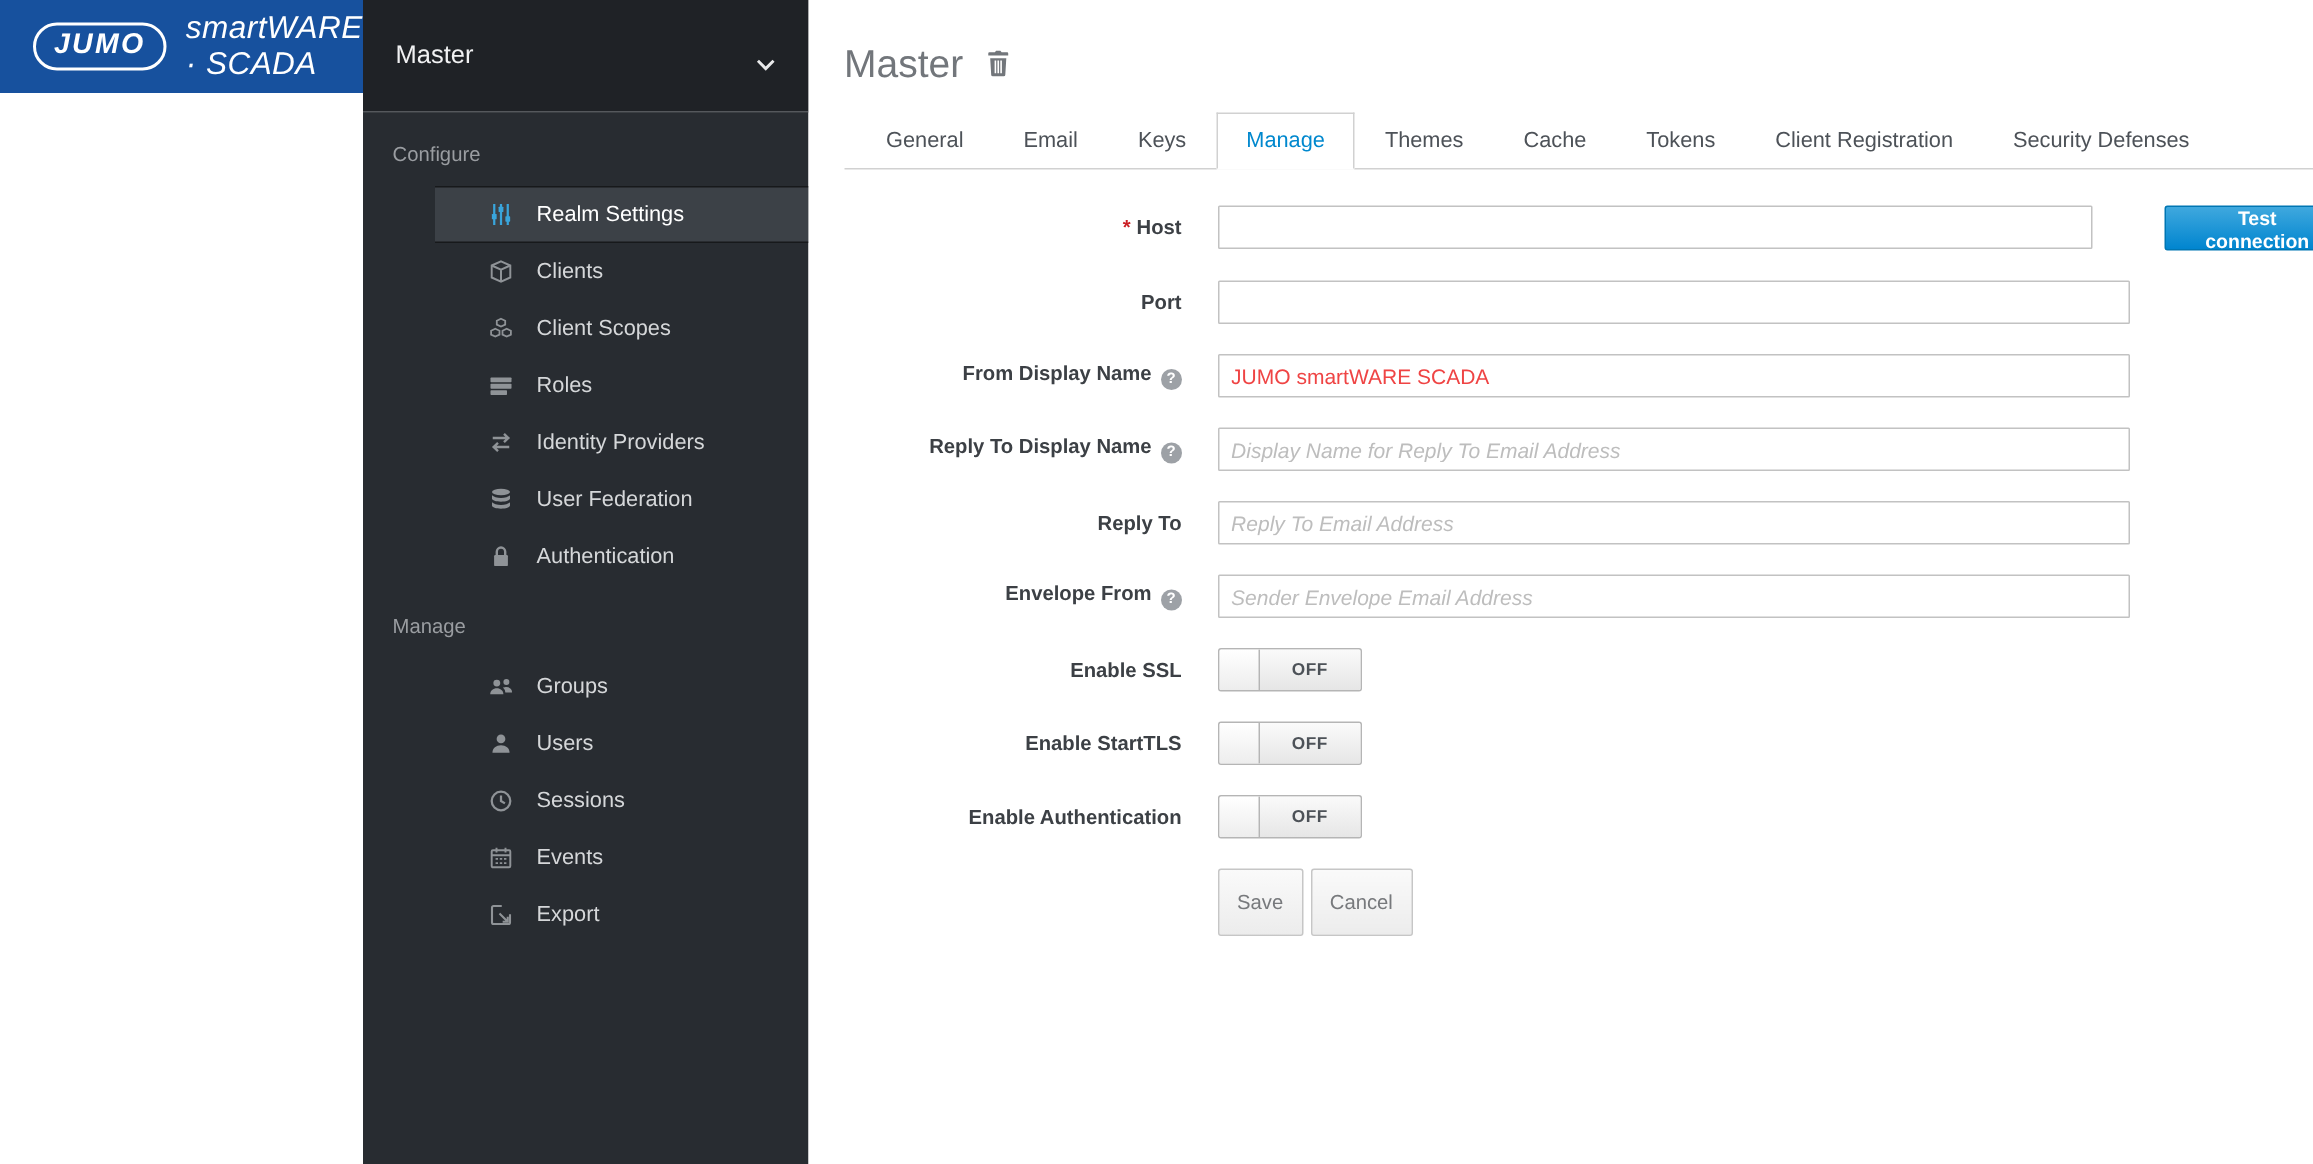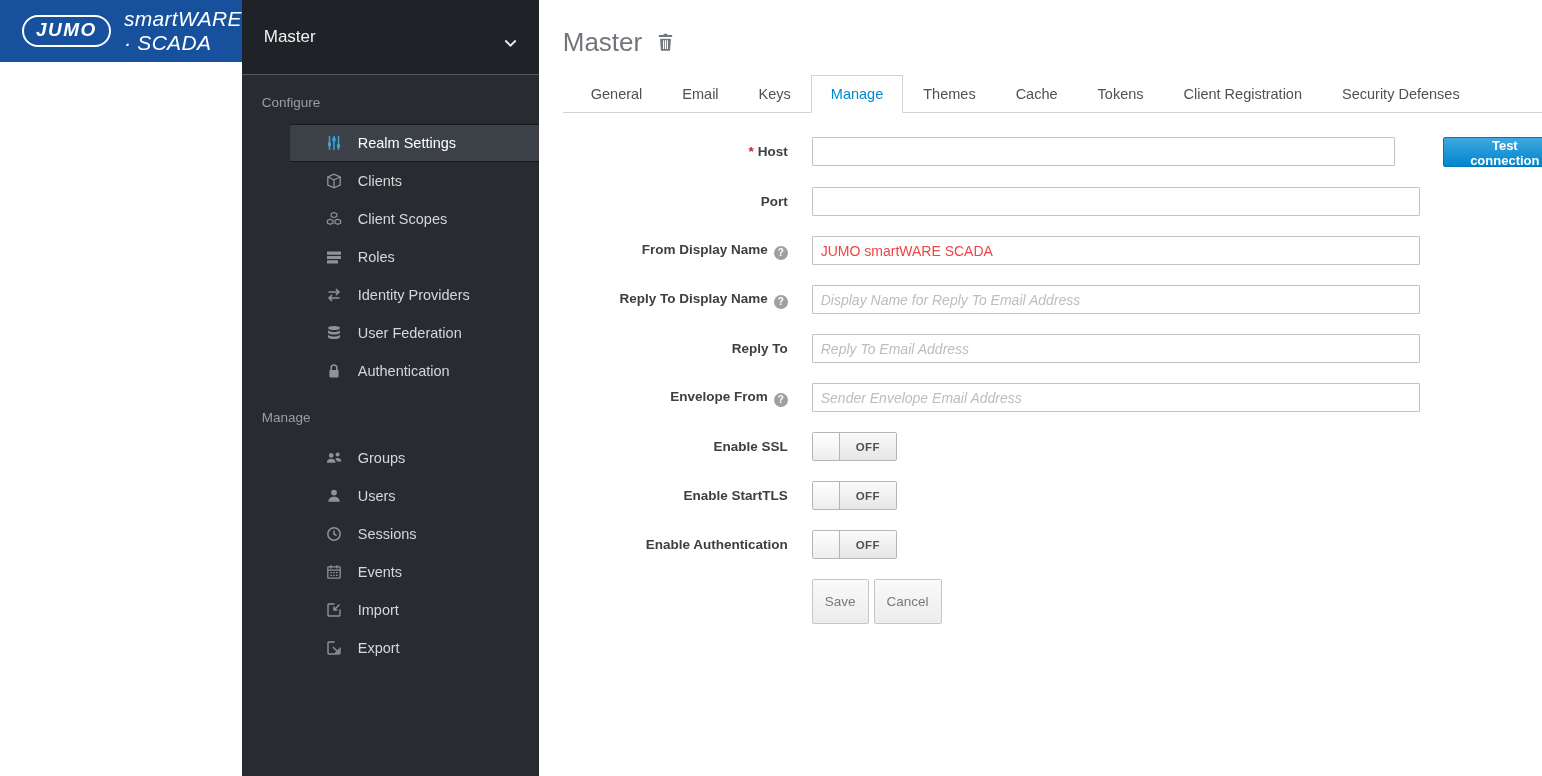--- a/index.html
+++ b/index.html
@@ -56,21 +56,21 @@
   .required-marker{color:var(--required-red);margin-right:4px;font-weight:bold;}
   .help-icon{display:inline-block;width:14px;height:14px;border-radius:50%;background:#9da1a6;
              color:#fff;font-size:10px;font-weight:bold;text-align:center;line-height:14px;
              margin-left:6px;vertical-align:-2px;cursor:pointer;}
   .field-control{margin-left:24px;display:flex;align-items:flex-start;}
   input.text-input{width:608px;height:29px;border:1px solid #c2c2c2;border-radius:1px;
                    padding:0 8px;font-size:14px;color:#ef4444;
                    font-family:"Liberation Sans","DejaVu Sans",sans-serif;outline:none;}
   input.text-input::placeholder{color:#bdbdbd;font-style:italic;}
 
-  .toggle{width:85px;height:29px;border:1px solid #b5b5b5;border-radius:2px;display:flex;
+  .toggle{width:96px;height:29px;border:1px solid #b5b5b5;border-radius:2px;display:flex;
           overflow:hidden;cursor:pointer;}
   .toggle-handle{width:27px;background:linear-gradient(#ffffff,#ededed);border-right:1px solid #b5b5b5;}
   .toggle-state{flex:1;display:flex;align-items:center;justify-content:center;
                 background:linear-gradient(#fafafa,#e6e6e6);font-size:11.5px;font-weight:bold;
                 color:#4d5258;letter-spacing:.4px;}
 
   .btn{height:45px;padding:0 12px;border:1px solid #c6c6c6;border-radius:2px;
        background:linear-gradient(#fafafa,#ececec);color:#77797c;font-size:13.5px;cursor:pointer;
        font-family:"Liberation Sans","DejaVu Sans",sans-serif;}
   .btn + .btn{margin-left:5px;}
@@ -209,29 +209,20 @@
                 <path d="M1.8 6.2h12.4M5 1.2v3.2M11 1.2v3.2"></path>
                 <path stroke-width="1.1" d="M4.4 8.6h1.6M7.2 8.6h1.6M10 8.6h1.6M4.4 11.4h1.6M7.2 11.4h1.6M10 11.4h1.6"></path>
               </svg>
             </span>
             <span class="nav-label">Events</span>
           </div>
           <div class="nav-item">
             <span class="nav-icon">
               <svg viewBox="0 0 16 16" fill="none" stroke="currentColor" stroke-width="1.4">
                 <path d="M8.5 2H3a1 1 0 0 0-1 1v10a1 1 0 0 0 1 1h10a1 1 0 0 0 1-1V7.5"></path>
-                <path d="M13.5 2.5 8 8M8 4.6V8h3.4"></path>
-              </svg>
-            </span>
-            <span class="nav-label">Import</span>
-          </div>
-          <div class="nav-item">
-            <span class="nav-icon">
-              <svg viewBox="0 0 16 16" fill="none" stroke="currentColor" stroke-width="1.4">
-                <path d="M8.5 2H3a1 1 0 0 0-1 1v10a1 1 0 0 0 1 1h10a1 1 0 0 0 1-1V7.5"></path>
                 <path d="M7 7l5.5 5.5M12.5 9.1v3.4H9.1"></path>
               </svg>
             </span>
             <span class="nav-label">Export</span>
           </div>
         </div>
     </div>
 
     <div class="content">
       <div class="page-title-row">

